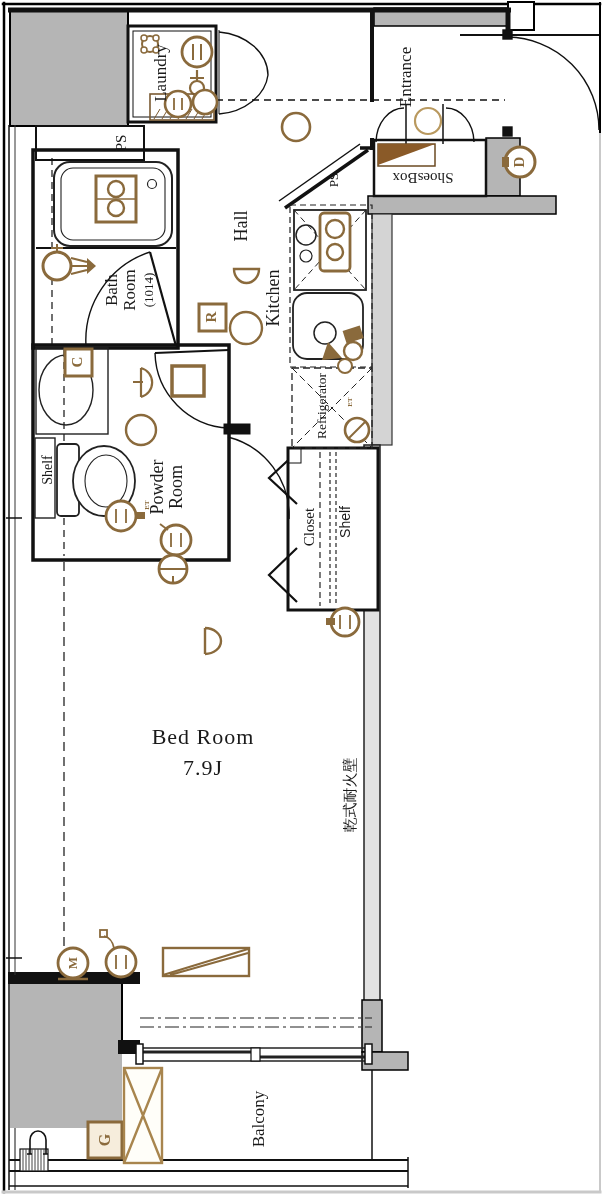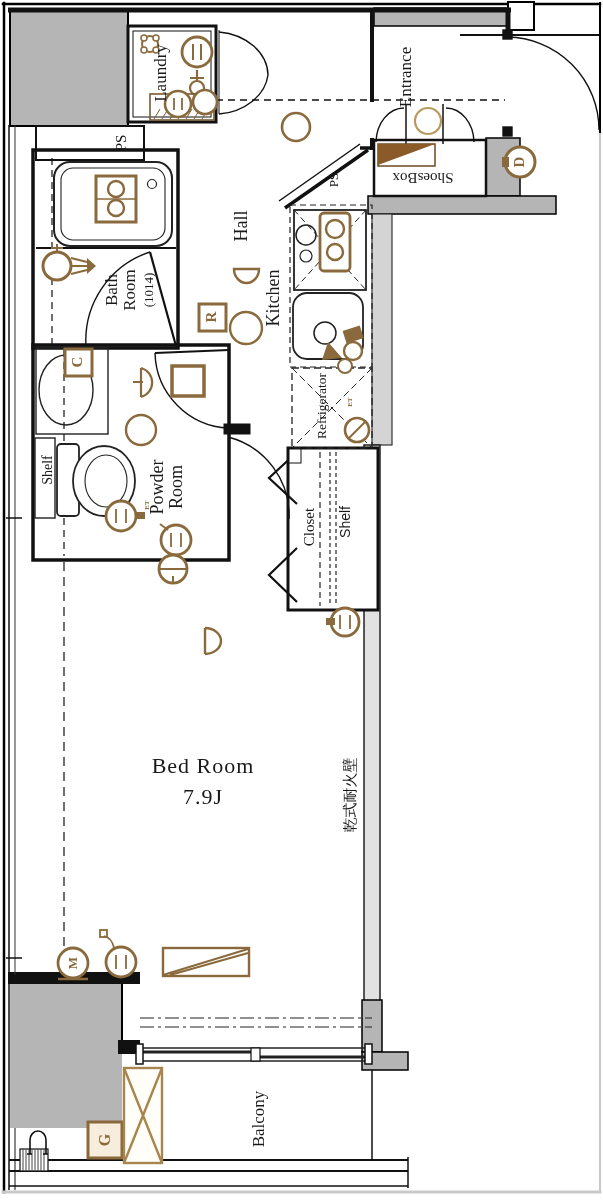--- a/index.html
+++ b/index.html
@@ -272,21 +272,21 @@
 <div class="lbl" style="left:273px;top:298px;--r:-90deg;font-size:18px;">Kitchen</div>
 <div class="lbl" style="left:334px;top:180px;--r:-90deg;font-size:13px;">PS</div>
 <div class="lbl" style="left:322px;top:406px;--r:-90deg;font-size:13.5px;">Refrigerator</div>
 <div class="lbl" style="left:167px;top:487px;--r:-90deg;font-size:18px;">
   <span>Powder</span><br>
   <span>Room</span>
 </div>
 <div class="lbl" style="left:48px;top:470px;--r:-90deg;font-size:14px;">Shelf</div>
 <div class="lbl" style="left:310px;top:527px;--r:-90deg;font-size:15px;">Closet</div>
 <div class="lbl sans" style="left:345px;top:522px;--r:-90deg;font-size:14px;">Shelf</div>
-<div class="lbl" style="left:203px;top:753px;font-size:22px;letter-spacing:1px;line-height:1.4;margin-top:29px;">
+<div class="lbl" style="left:203px;top:753px;font-size:22px;letter-spacing:1px;line-height:1.4;">
   <span>Bed Room</span><br>
   <span>7.9J</span>
 </div>
 <div class="lbl" style="left:259px;top:1119px;--r:-90deg;font-size:17px;">Balcony</div>
 <div class="lbl" style="left:351px;top:795px;--r:-90deg;font-size:15px;">乾式耐火壁</div>
 
 <div class="lbl brown" style="left:520px;top:162px;--r:-90deg;font-size:15px;">D</div>
 <div class="lbl brown" style="left:212px;top:317px;--r:-90deg;font-size:15px;">R</div>
 <div class="lbl brown" style="left:78px;top:362px;--r:-90deg;font-size:15px;">C</div>
 <div class="lbl brown" style="left:105px;top:1140px;--r:-90deg;font-size:16px;">G</div>

